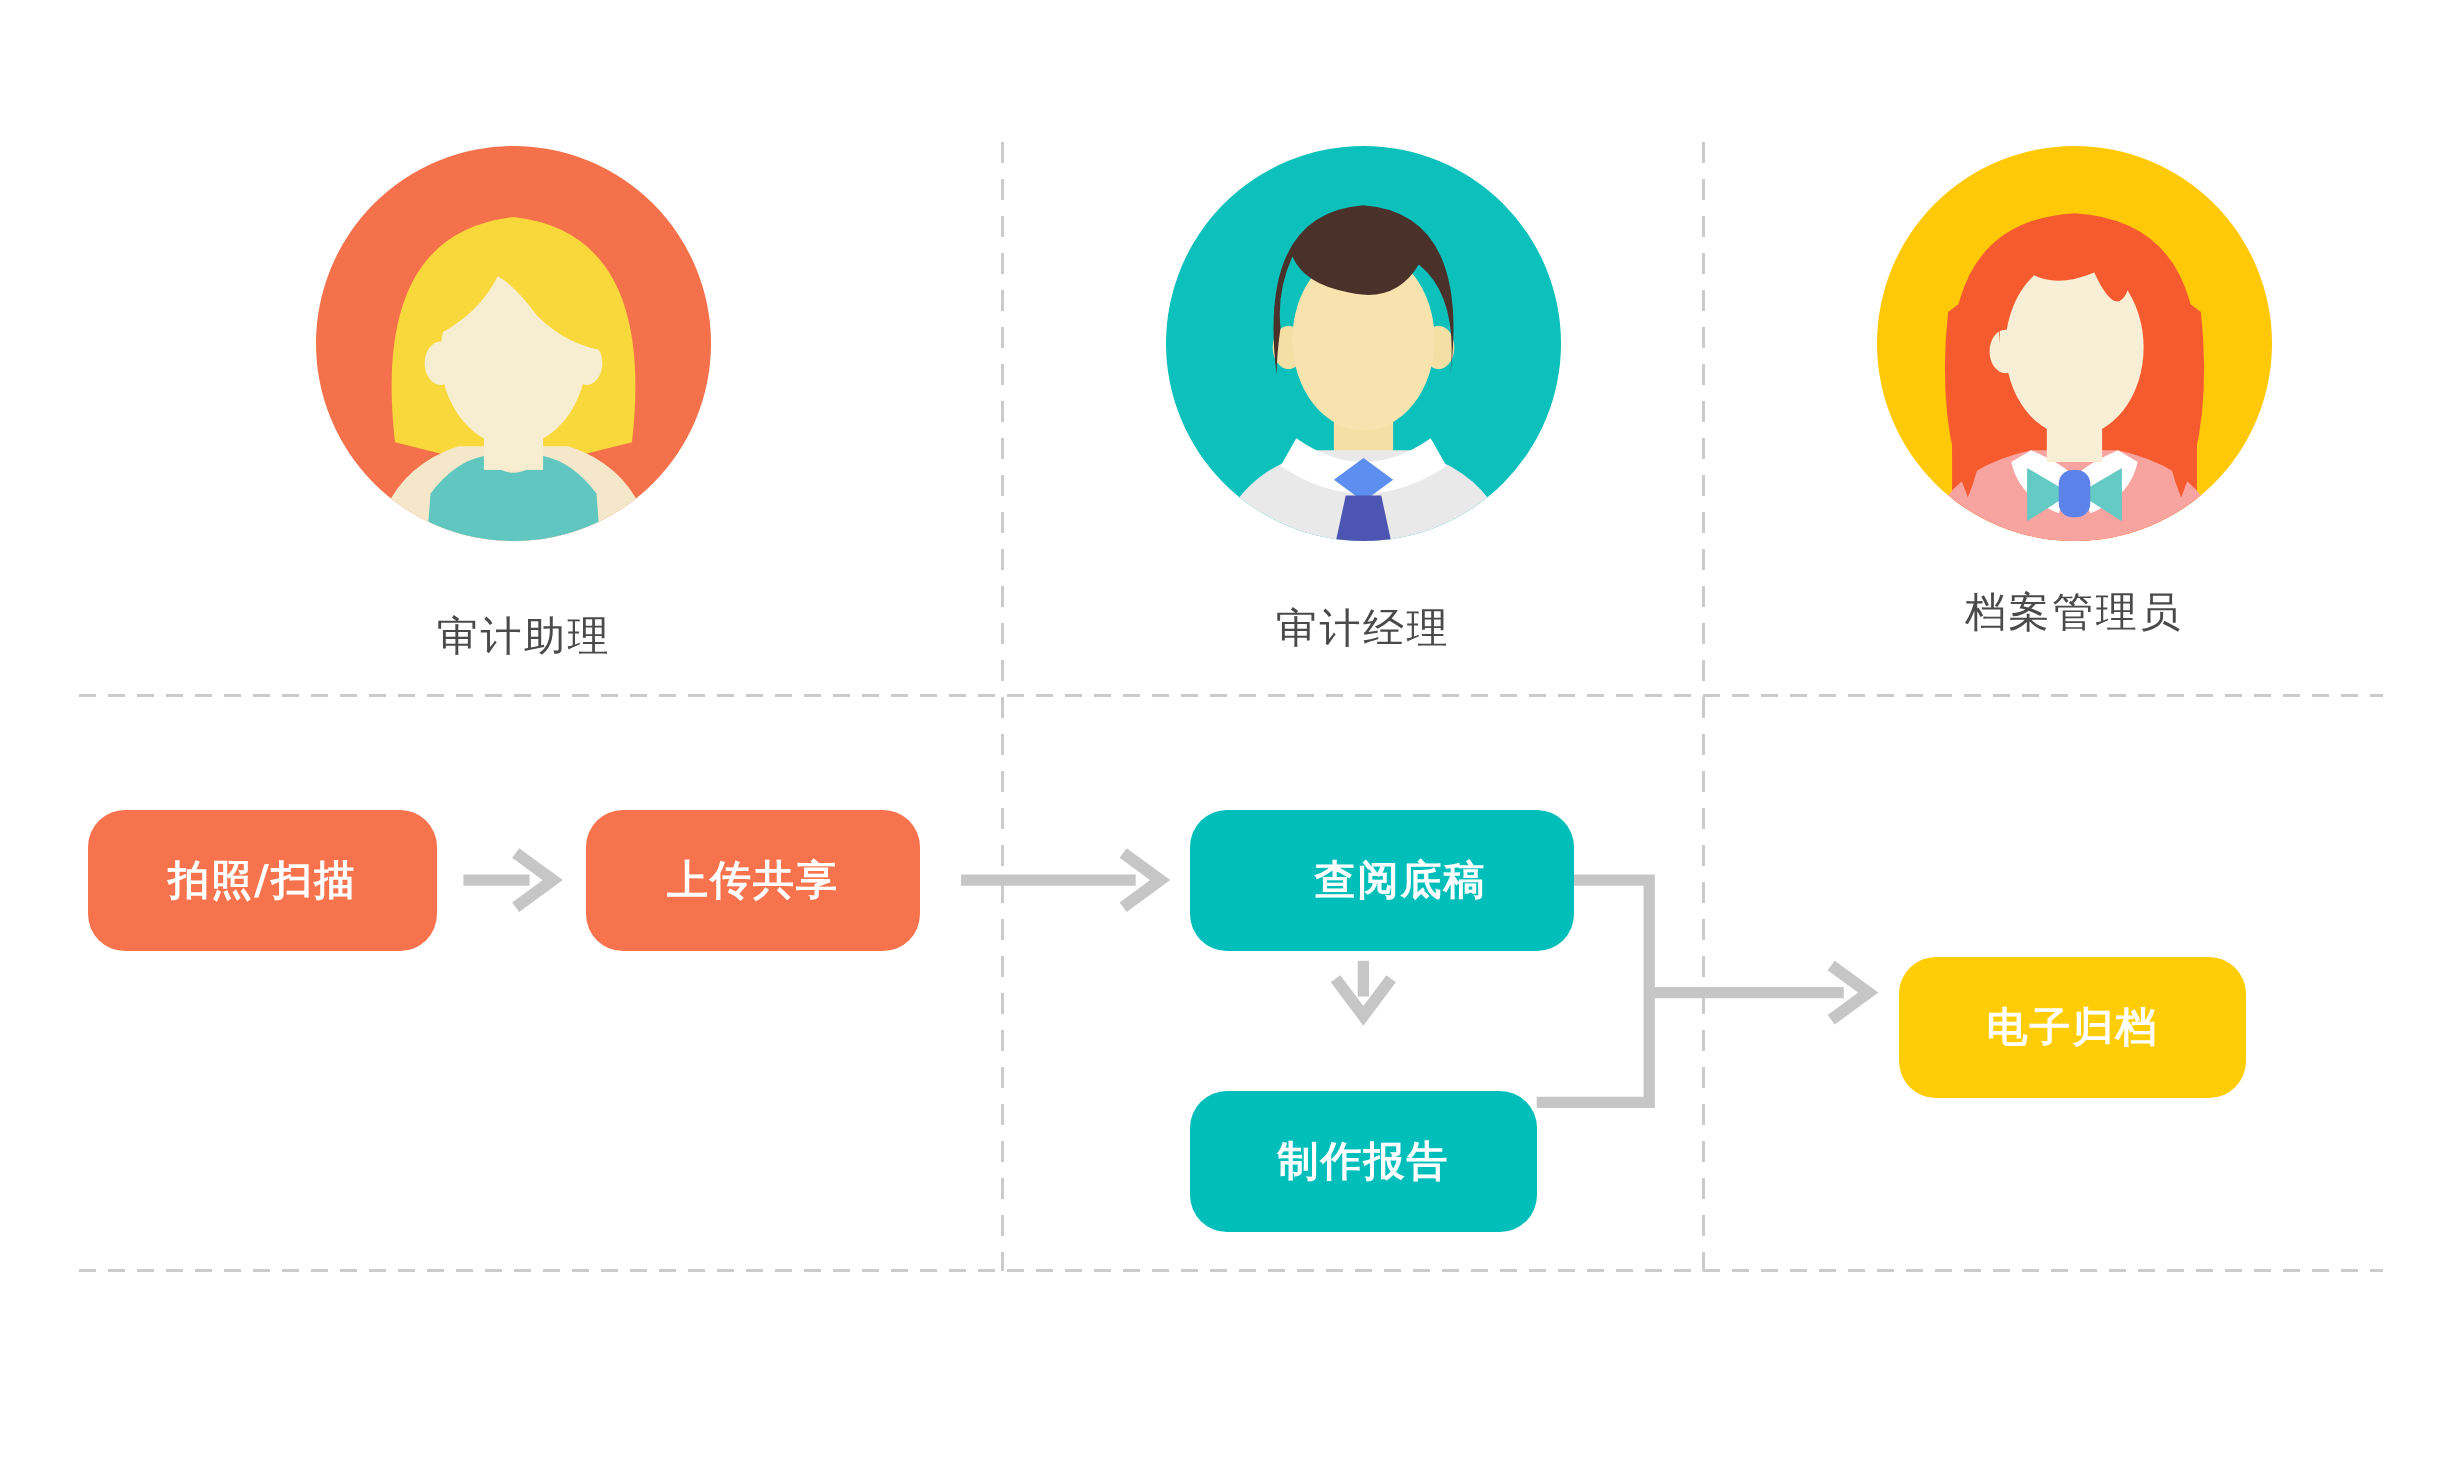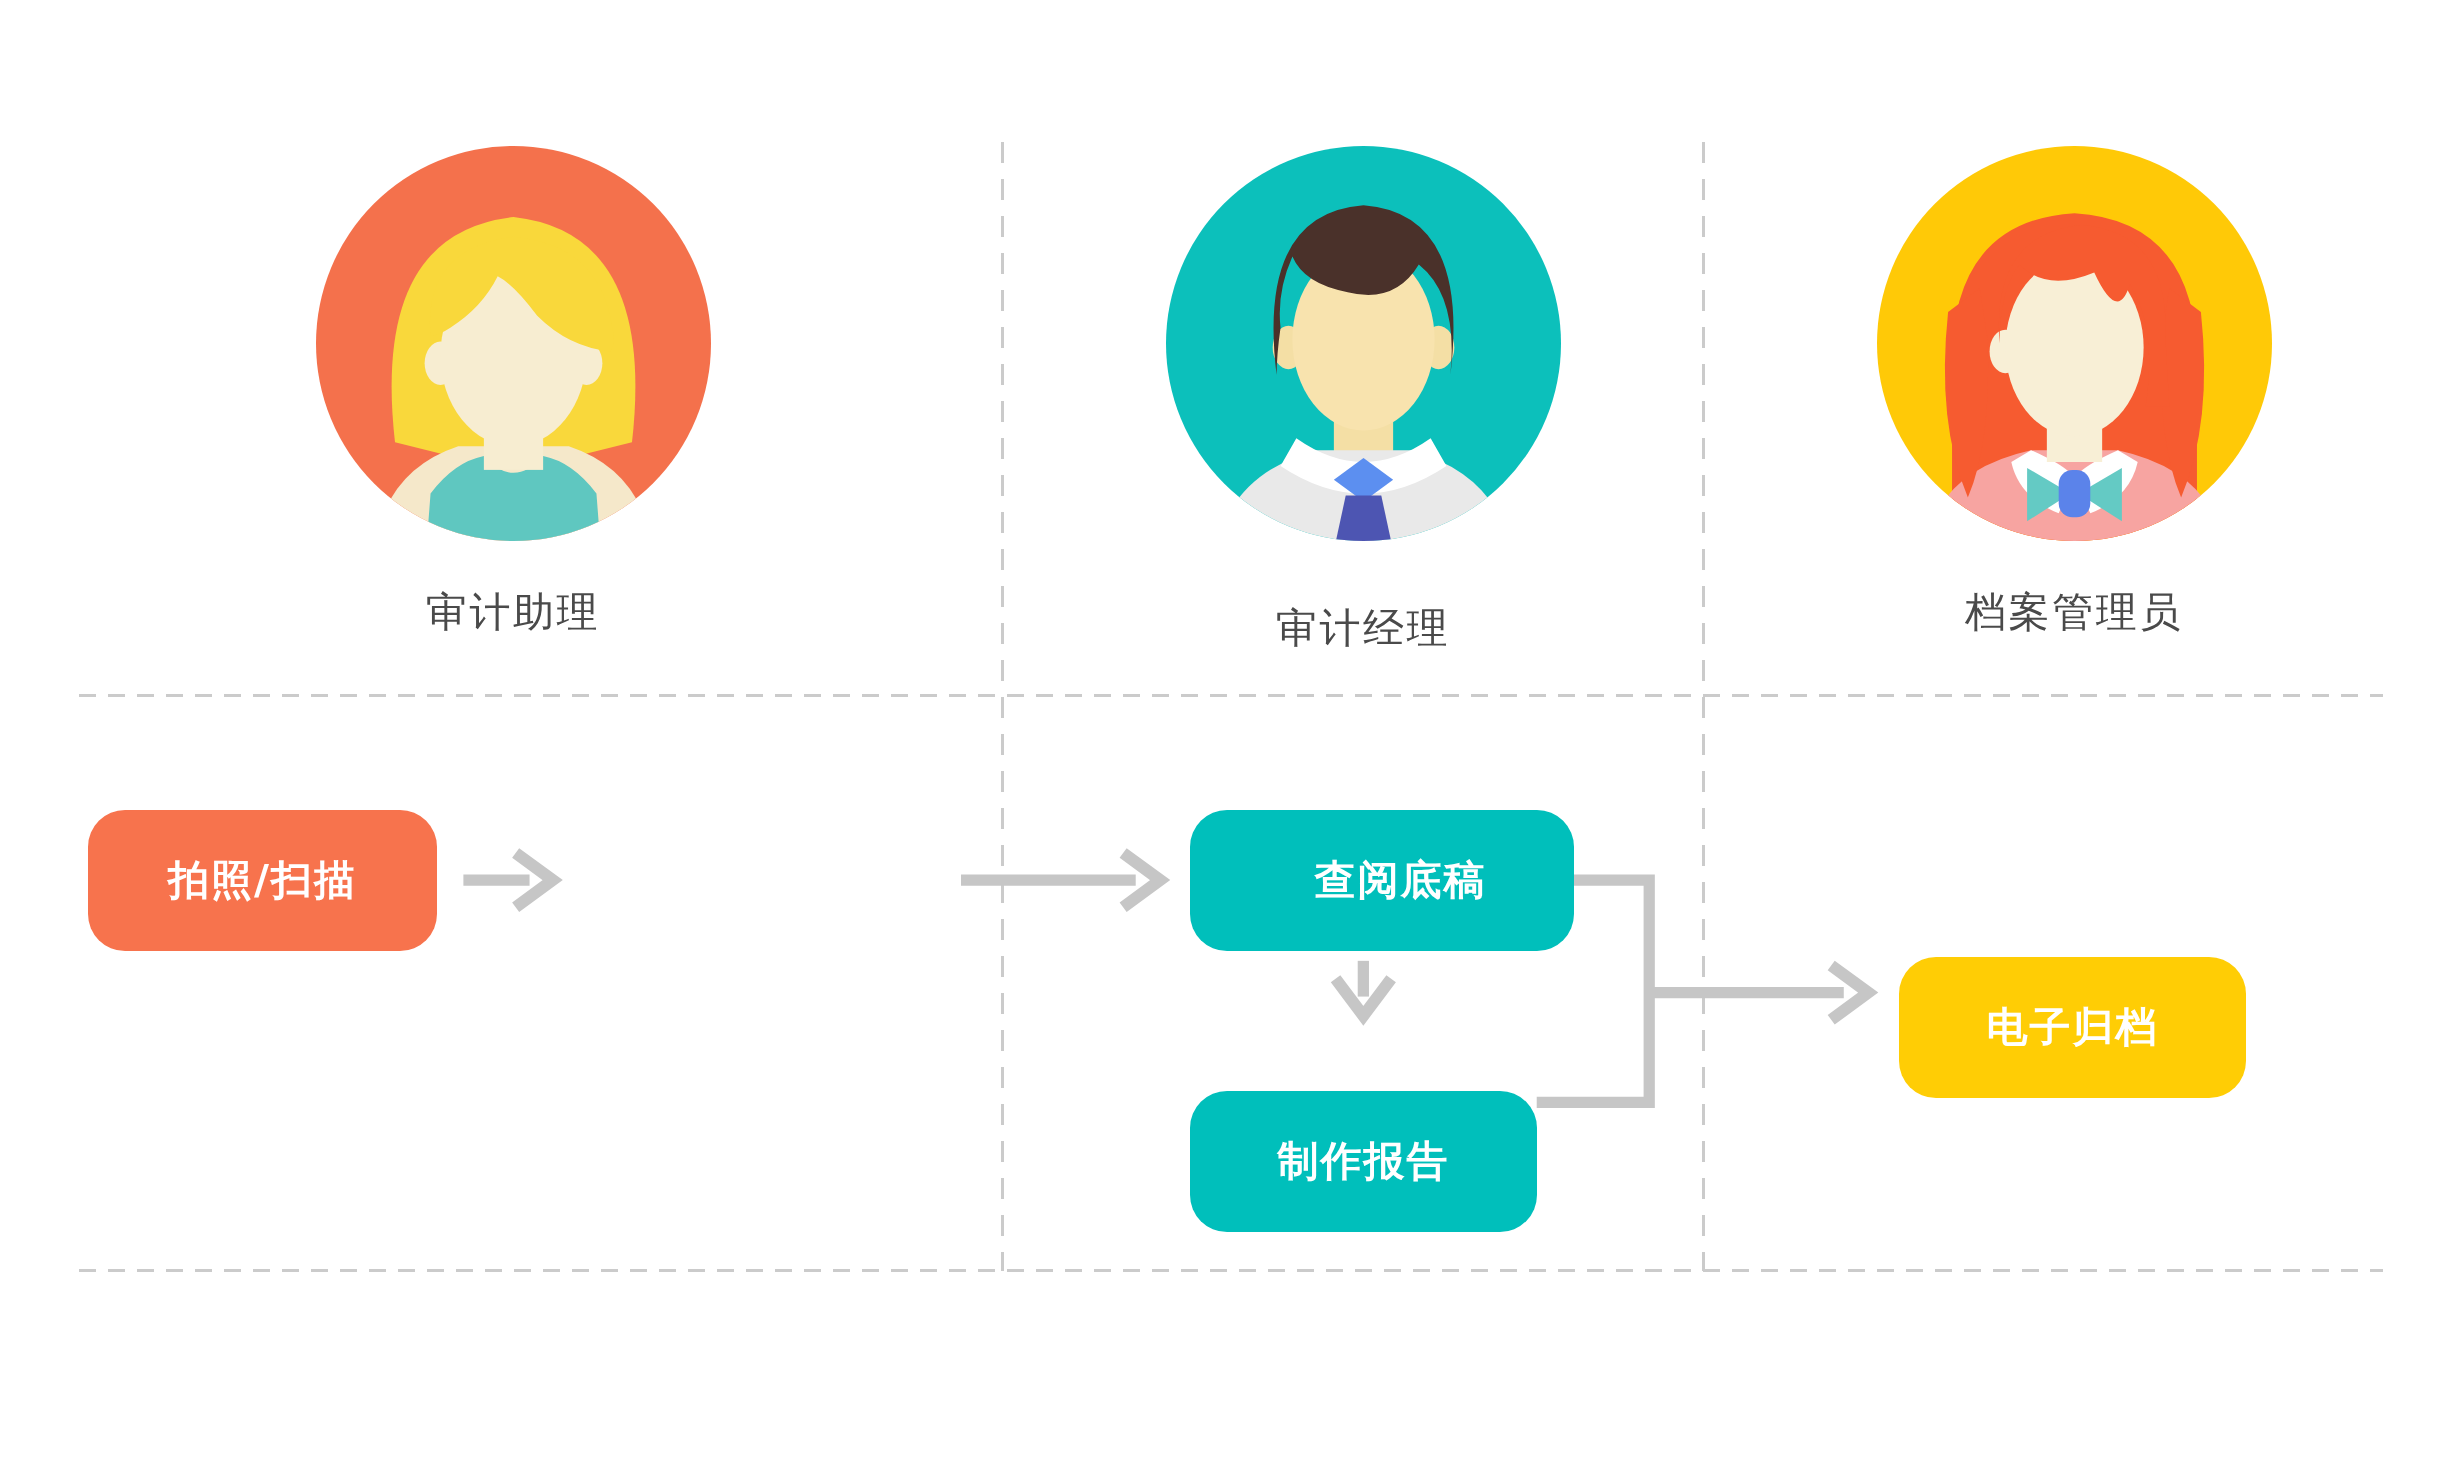--- a/index.html
+++ b/index.html
@@ -29,21 +29,21 @@
   #avatar-1{left:316px;}
   #avatar-2{left:1166px;}
   #avatar-3{left:1877px;}
 
   
   .role-label{
     position:absolute;top:588px;width:530px;
     text-align:center;font-size:41px;line-height:49px;
     color:#4A4A4A;letter-spacing:2.6px;
   }
-  #role-label-1{left:248px;}
+  #role-label-1{left:259px;margin-top:24px;}
   #role-label-2{left:1098px;margin-top:16px;}
   #role-label-3{left:1809px;}
 
   
   .step-box{
     position:absolute;height:141px;border-radius:37px;
     display:flex;align-items:center;justify-content:center;
     color:#ffffff;font-size:41px;font-weight:bold;letter-spacing:2px;
   }
   #step-1{left:88px;top:810px;width:349px;}
@@ -158,19 +158,20 @@
       <ellipse cx="100" cy="102" rx="35" ry="45" fill="#F8EFD6"></ellipse>
       <path d="M62,100 Q58,44 104,40 Q148,44 146,96 L148,132 L136,132 Q142,92 128,70 Q122,90 110,64 Q86,74 72,60 Q62,74 62,100 Z" fill="#F65B30"></path>
     </g>
   </svg>
 
   <div class="role-label" id="role-label-1">审计助理</div>
   <div class="role-label" id="role-label-2">审计经理</div>
   <div class="role-label" id="role-label-3">档案管理员</div>
 
   <div class="step-box" id="step-1" style="background-color: rgb(247, 115, 77);">拍照/扫描</div>
+  <div class="step-box" id="step-2" style="background-color: rgb(247, 115, 77);">上传共享</div>
   <div class="step-box" id="step-3" style="background-color: rgb(0, 191, 187);">查阅底稿</div>
   <div class="step-box" id="step-4" style="background-color: rgb(0, 191, 187);">制作报告</div>
   <div class="step-box" id="step-5" style="background-color: rgb(255, 205, 5);">电子归档</div>
 
 
 </div>
 
 
 </body></html>

